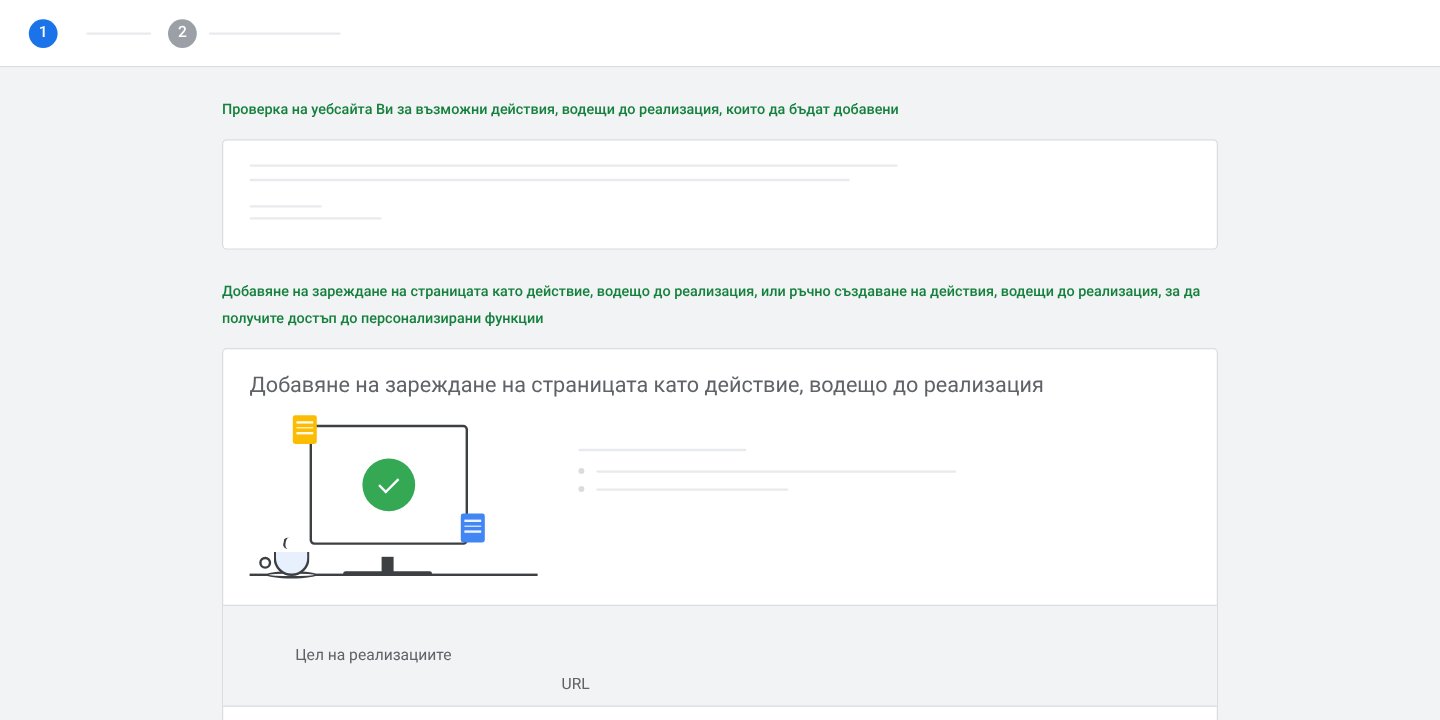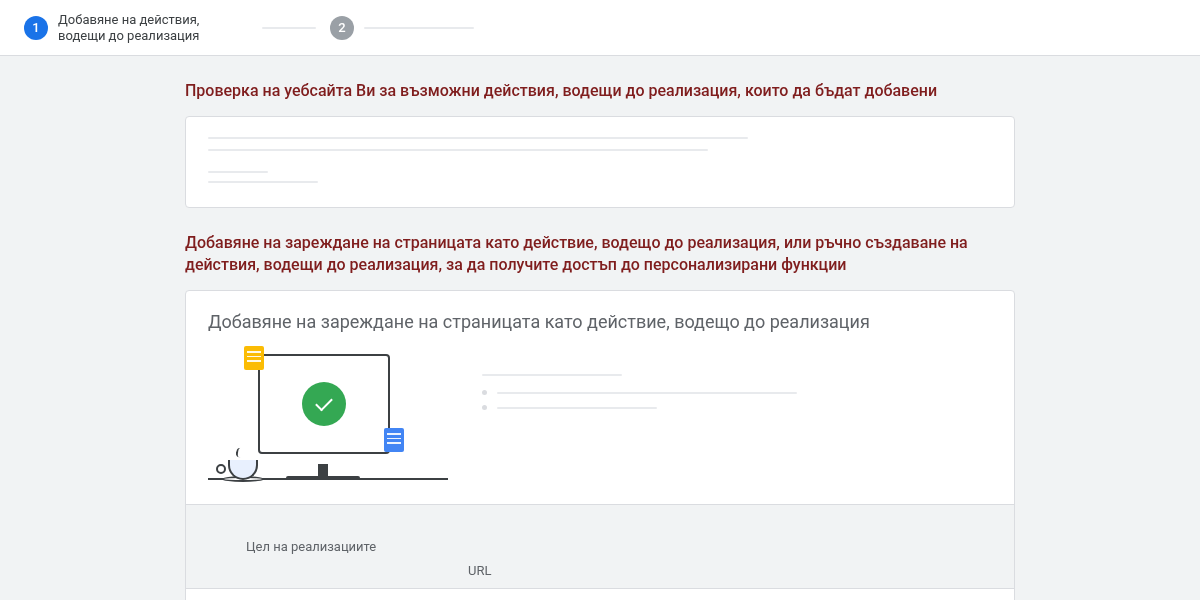--- a/index.html
+++ b/index.html
@@ -10,21 +10,21 @@
 .step { display: flex; align-items: center; }
 .step-badge { width: 24px; height: 24px; border-radius: 50%; display: flex; align-items: center; justify-content: center; font-size: 13px; font-weight: 500; color: #fff; margin-right: 10px; }
 .step-badge.active { background: #1a73e8; }
 .step-badge.inactive { background: #9aa0a6; }
 .step-label { font-size: 13px; line-height: 16px; color: #3c4043; max-width: 190px; }
 .step-label.placeholder { width: 110px; height: 2px; background: #e8eaed; border-radius: 1px; }
 .step-connector { width: 54px; height: 2px; background: #e8eaed; margin: 0 14px; border-radius: 1px; }
 
 
 .page { width: 830px; margin: 0 auto; padding-top: 24px; }
-.section-title { font-size: 16px; font-weight: 500; color: #7f1d1d; margin-bottom: 14px; line-height: 22px; }
+.section-title { font-size: 12px; font-weight: 500; color: #15803d; margin-bottom: 14px; line-height: 22px; }
 
 
 .card { background: #fff; border: 1px solid #dadce0; border-radius: 4px; margin-bottom: 24px; }
 .card-pad { padding: 20px 22px 24px 22px; }
 
 
 .red-line { height: 2px; background: #e8eaed; border-radius: 1px; margin-top: 10px; }
 .red-line:first-child { margin-top: 0; }
 
 .card-heading { font-size: 18px; color: #5f6368; font-weight: 400; margin-bottom: 18px; }
@@ -68,21 +68,20 @@
 .accept-btn { color:#1a73e8; font-size:12px; font-weight:500; letter-spacing:.3px; cursor:pointer; }
 .row-icon { width:22px; height:22px; margin-right:16px; display:flex; align-items:center; justify-content:center; }
 .row-icon svg { stroke:#5f6368; fill:none; }
 </style>
 </head>
 <body>
 
 <div class="stepper">
   <div class="step">
     <div class="step-badge active">1</div>
-    <div class="step-label">Добавяне на действия, водещи до реализация</div>
   </div>
   <div class="step-connector"></div>
   <div class="step">
     <div class="step-badge inactive">2</div>
     <div class="step-label placeholder"></div>
   </div>
 </div>
 
 <div class="page">
 

